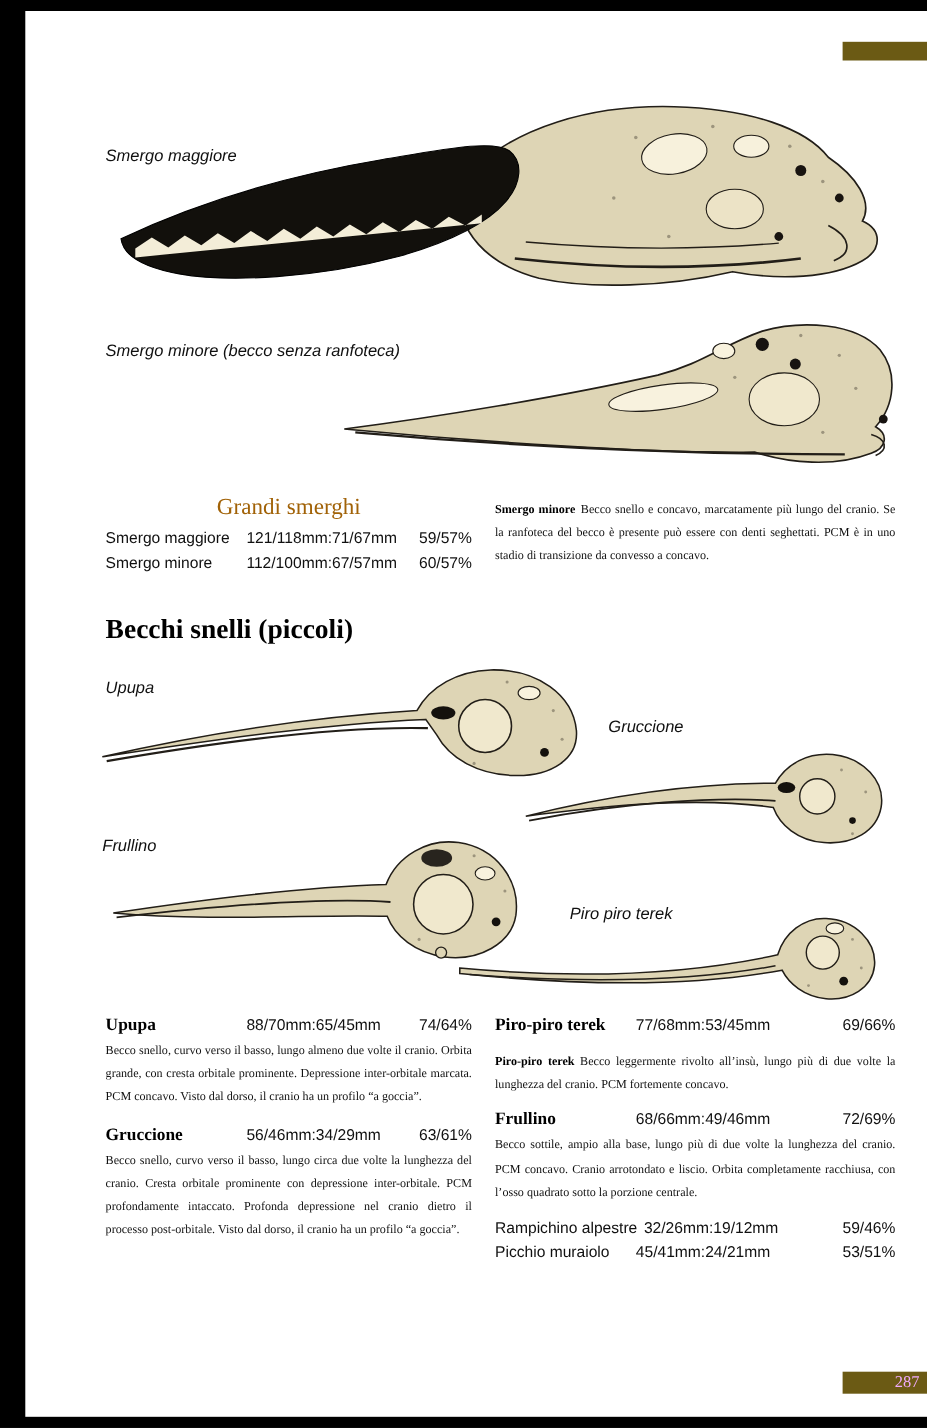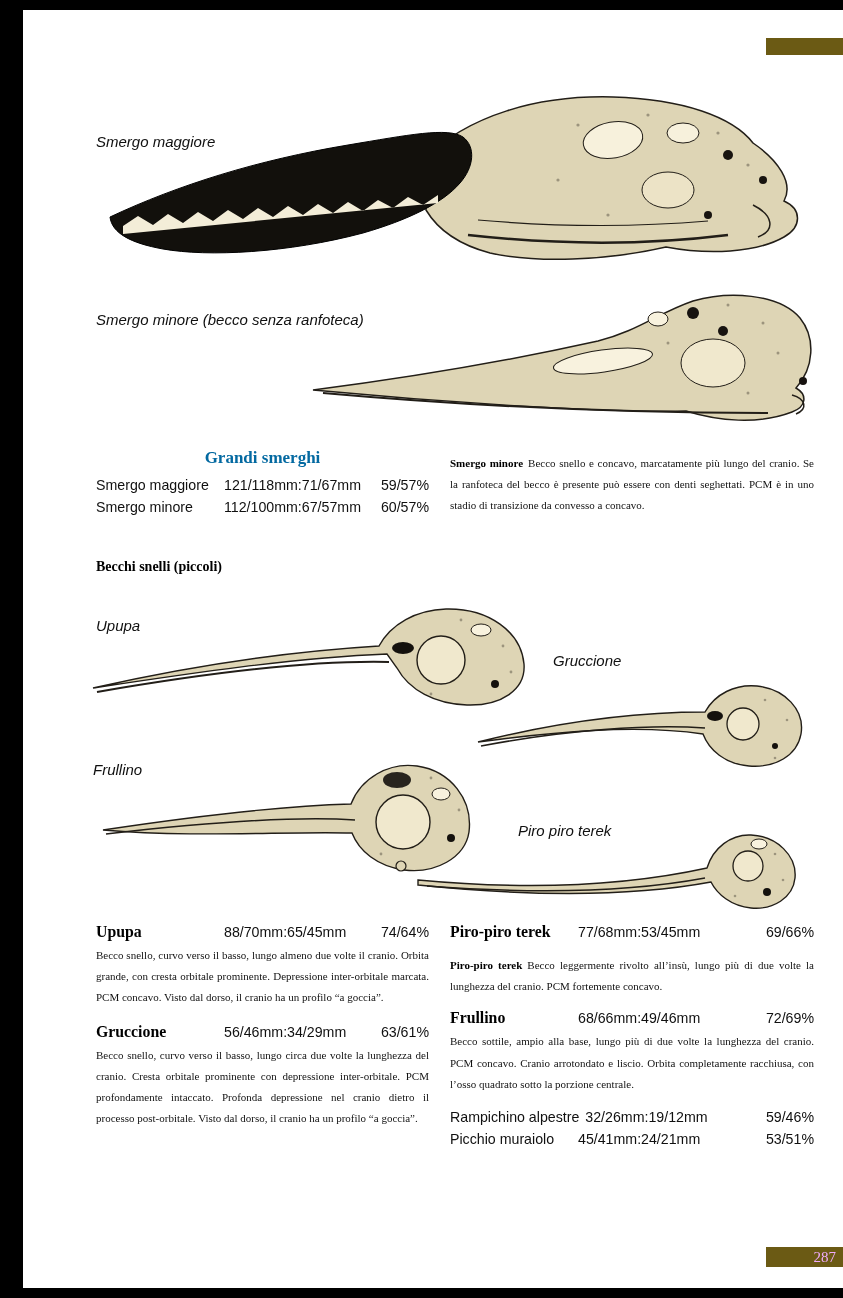--- a/index.html
+++ b/index.html
@@ -16,25 +16,25 @@
   .bottom-bar {
     left:743px; top:1237px; width:80px; height:20px;
     display:flex; align-items:center; justify-content:flex-end; padding-right:10px;
     font-family:"Liberation Serif", serif; font-size:15px; color:#f0abfc;
   }
   .fig-label {
     font-family:"Liberation Sans", sans-serif; font-style:italic;
     font-size:15px; color:#101010; z-index:2; white-space:nowrap;
   }
   .section-heading {
-    font-family:"Liberation Serif", serif; font-weight:bold; font-size:14px; color:#000;
+    font-family:"Liberation Serif", serif; font-weight:bold; font-size:25px; color:#000;
   }
   .table-title {
-    font-family:"Liberation Serif", serif; font-weight:bold; font-size:17px;
-    text-align:center; margin-bottom:7px; color:#0369a1;
+    font-family:"Liberation Serif", serif; font-weight:normal; font-size:21px;
+    text-align:center; margin-bottom:7px; color:#a16207;
   }
   .stat-row {
     display:grid; grid-template-columns:minmax(122px,max-content) 1fr auto;
     column-gap:6px; align-items:baseline;
     font-family:"Liberation Sans", sans-serif; font-size:14.2px; color:#101010;
     margin:1px 0; line-height:21px;
   }
   .stat-row .sname-bold { font-family:"Liberation Serif", serif; font-weight:bold; font-size:15.8px; color:#000; }
   .stat-row .smeas { justify-self:start; }
   .stat-row .spct { justify-self:end; }

